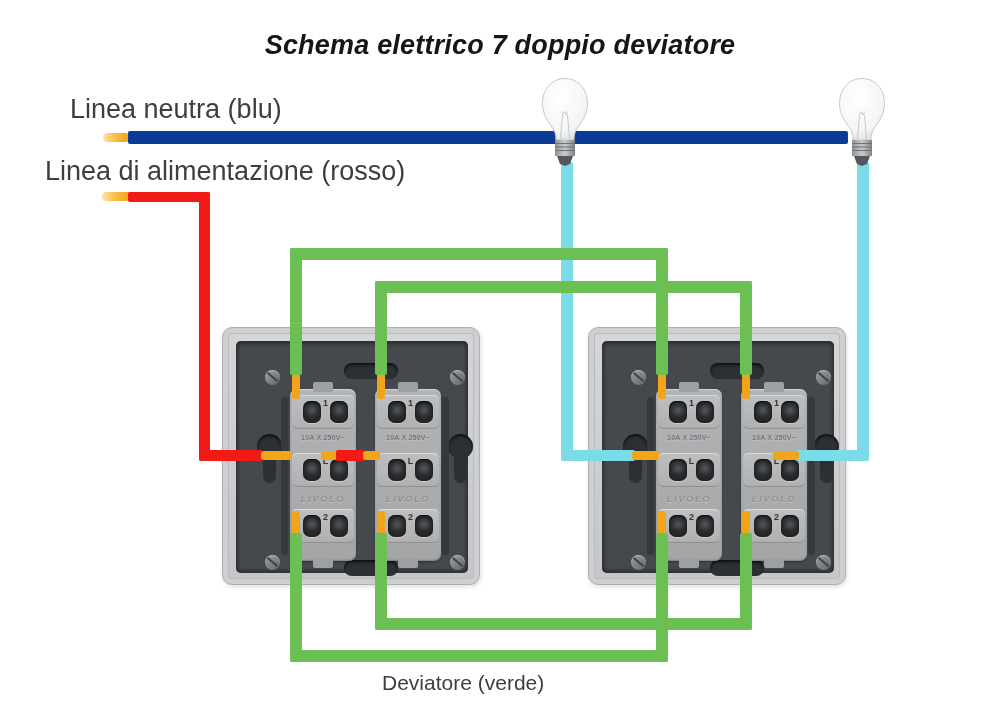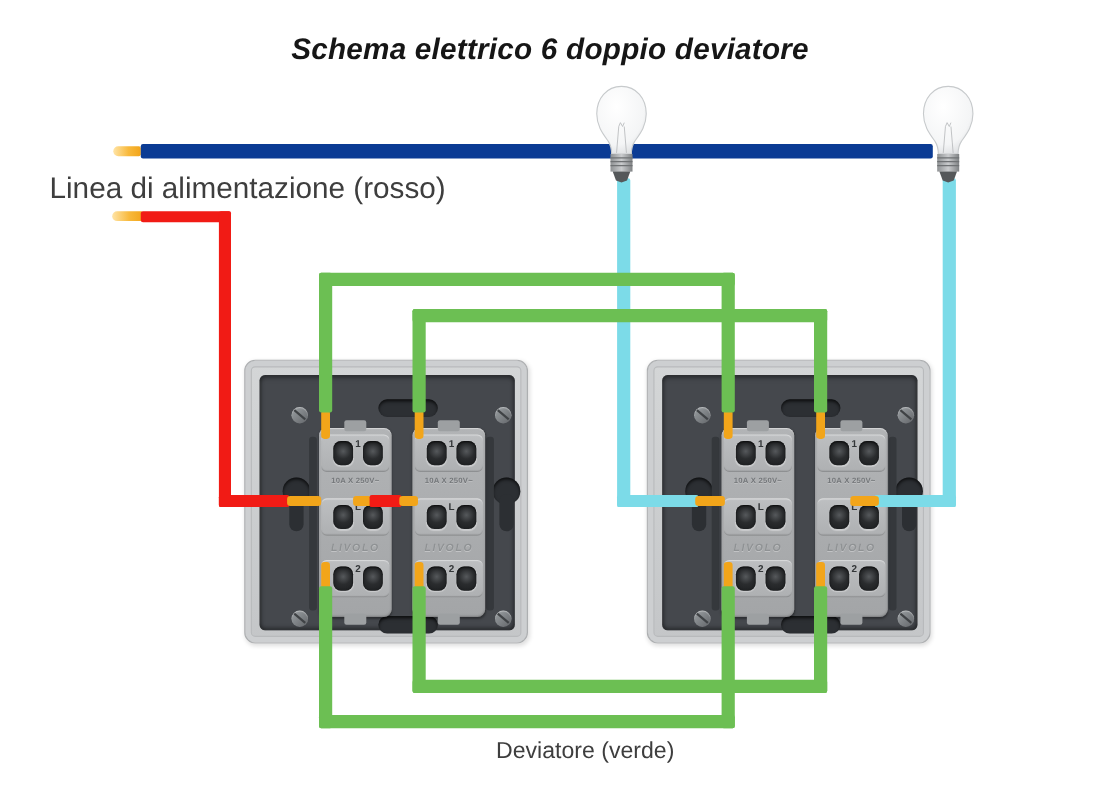--- a/index.html
+++ b/index.html
@@ -5,21 +5,21 @@
   * { box-sizing: border-box; margin: 0; padding: 0; }
   html,body { background:#ffffff; }
   .stage{position:relative;width:1000px;height:722px;background:#fff;overflow:hidden;
          font-family:"Liberation Sans",sans-serif;}
 
   .title{position:absolute;left:0;top:30px;width:100%;text-align:center;
          font:bold italic 27px "Liberation Sans",sans-serif;color:var(--title_text,#161616);letter-spacing:.2px;}
   .lbl{position:absolute;font:400 27px "Liberation Sans",sans-serif;color:var(--label_text,#3e3e3e);white-space:nowrap;}
   .lbl-neutral{left:70px;top:94px;}
   .lbl-supply{left:17px;top:156px;margin-left:28px;}
-  .lbl-switch{left:382px;top:671px;width:300px;text-align:center;font-size:21px;}
+  .lbl-switch{left:382px;top:671px;width:300px;text-align:left;font-size:21px;}
 
   .w{position:absolute;border-radius:2px;}
   .blue{background:var(--neutral_blue,#0b3b94);}
   .red{background:var(--supply_red,#f11b15);}
   .green{background:var(--traveller_green,#6cbf53);}
   .cyan{background:var(--lamp_cyan,#7cdbe8);}
   .fer{background:var(--ferrule_orange,#f2a51a);border-radius:3px;}
   .tip{background:linear-gradient(90deg,#ffe4a6 0%,#f8b93c 55%,var(--ferrule_orange,#f2a51a) 100%);
        border-radius:5px 2px 2px 5px;}
 
@@ -65,21 +65,22 @@
   .rating{position:absolute;top:45px;left:0;width:100%;text-align:center;
           font:bold 7px "Liberation Sans",sans-serif;color:#74777a;letter-spacing:.2px;text-shadow:0 1px 0 rgba(255,255,255,.22);}
   .brand{position:absolute;top:104px;left:0;width:100%;text-align:center;
          font:bold italic 9.5px "Liberation Sans",sans-serif;color:#8f9294;letter-spacing:1.5px;text-shadow:0 1px 0 rgba(255,255,255,.3);}
 </style>
 </head>
 <body>
 
 <div class="stage">
 
-  <div class="title">Schema elettrico 6 doppio deviatore</div>
+  <div class="title">Schema elettrico 7 doppio deviatore</div>
+  <div class="lbl lbl-neutral">Linea neutra (blu)</div>
   <div class="lbl lbl-supply">Linea di alimentazione (rosso)</div>
 
   <div class="w tip" style="left:103px;top:133px;width:25px;height:9px"></div>
   <div class="w blue" style="left:128px;top:131px;width:720px;height:13px"></div>
 
   <div class="w cyan" style="left:561px;top:162px;width:12px;height:299px"></div>
   <div class="w cyan" style="left:857px;top:162px;width:12px;height:299px"></div>
 
   <svg class="bulb" style="left:540px" viewBox="0 0 50 90">
     <defs>

